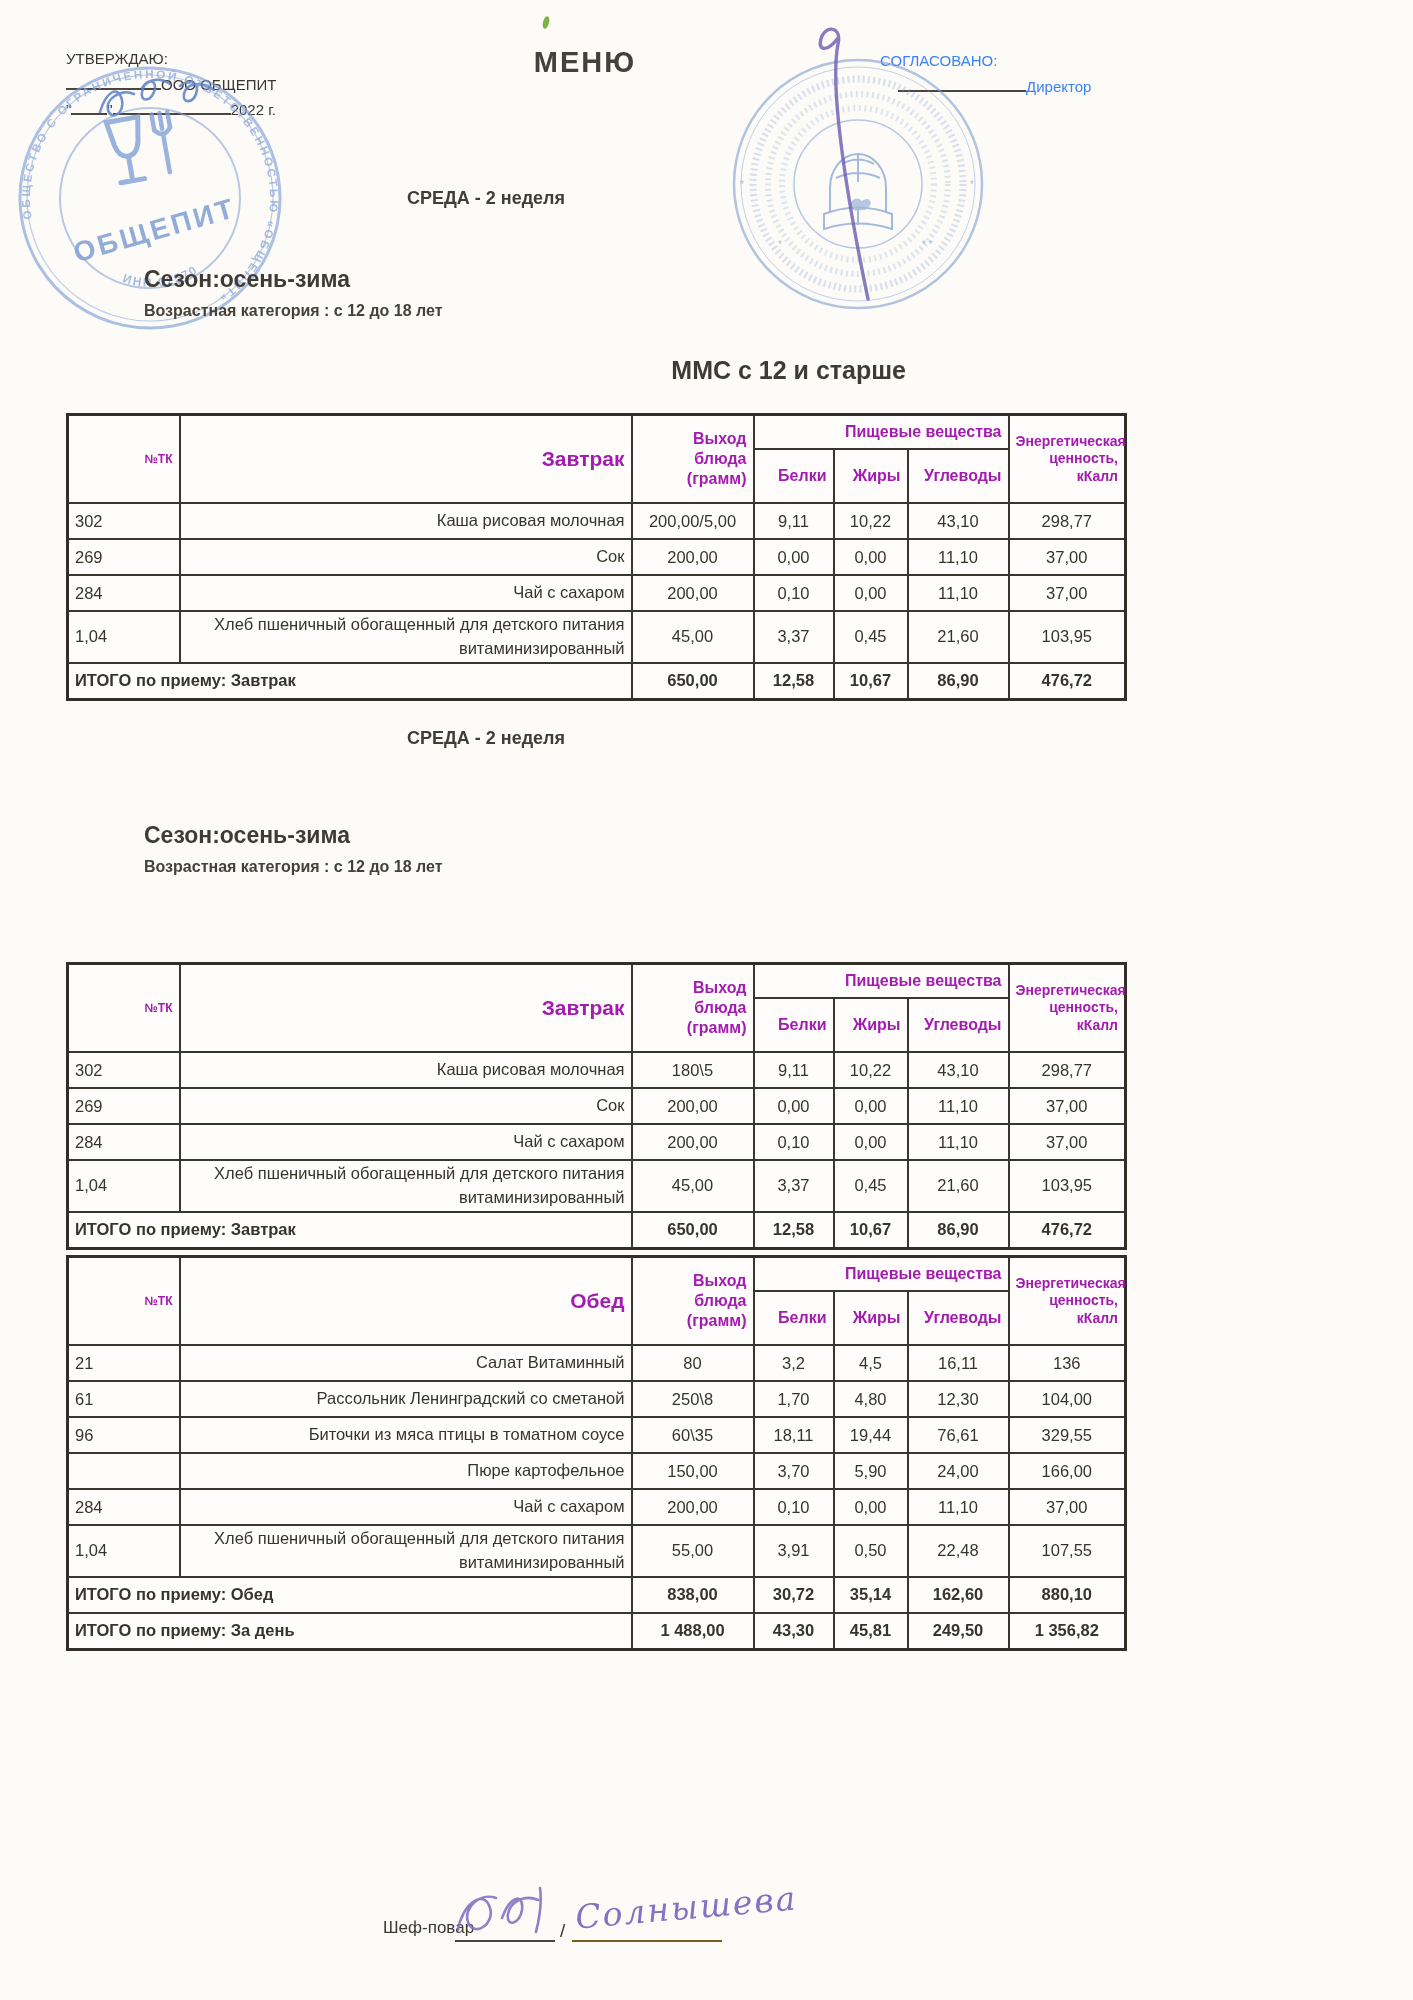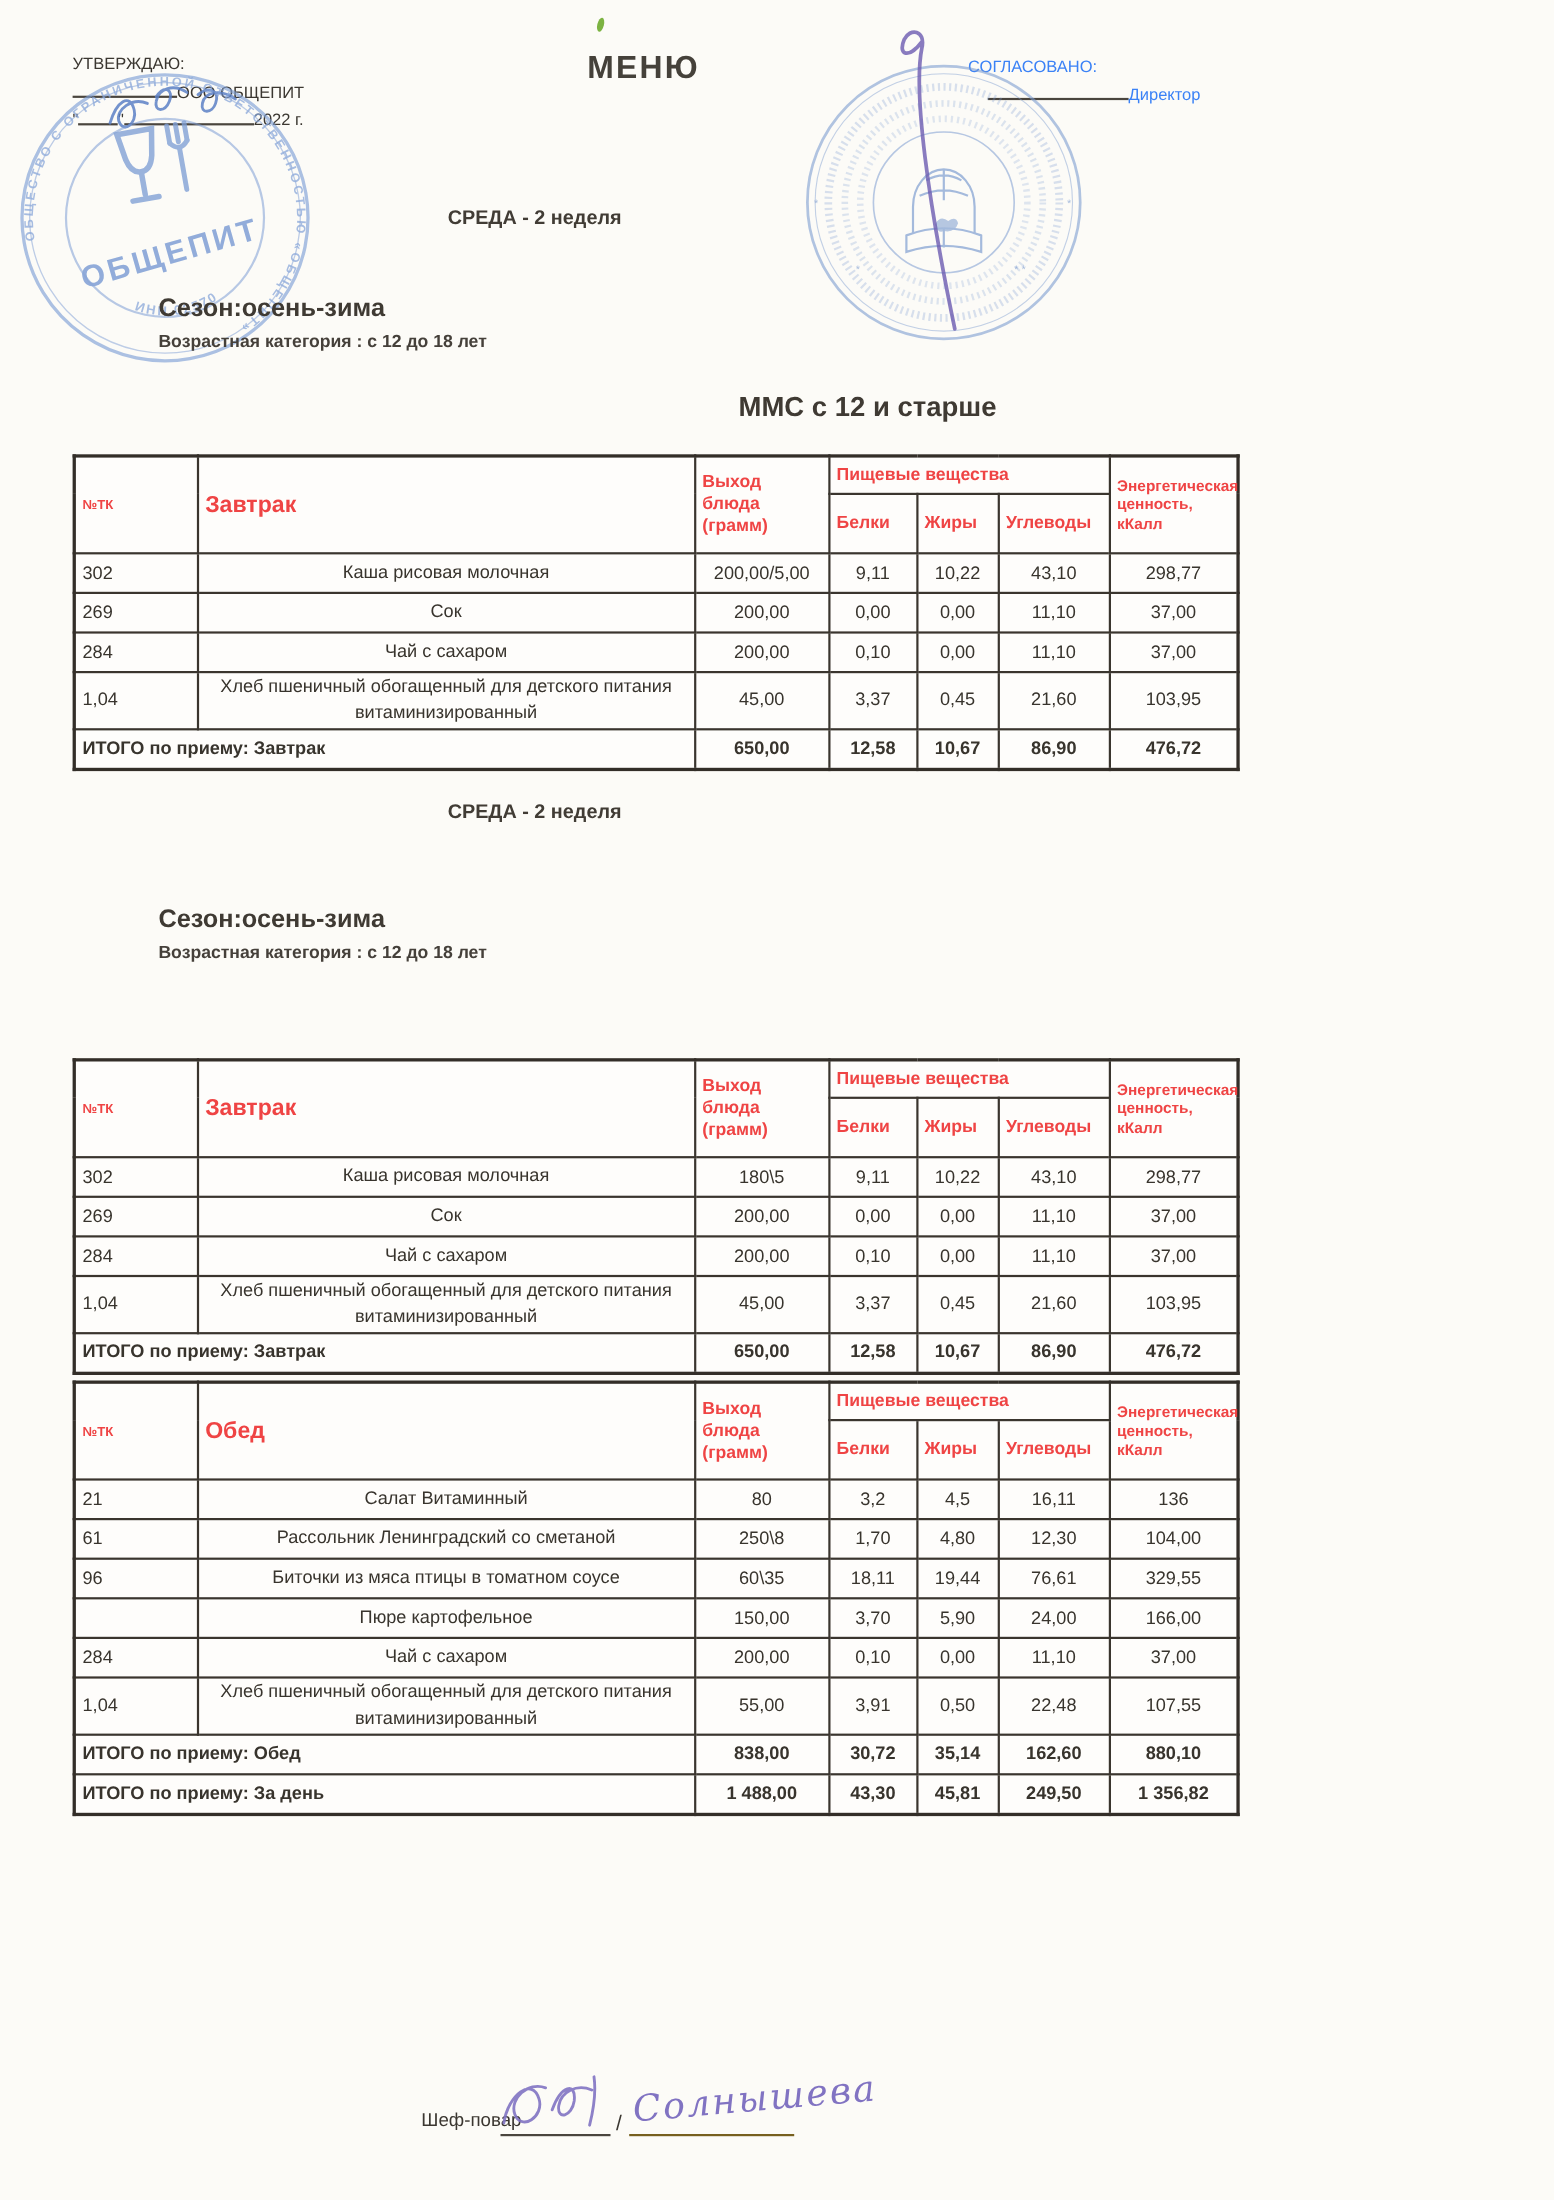--- a/index.html
+++ b/index.html
@@ -21,30 +21,30 @@
   
   .day-heading{left:66px;width:840px;text-align:center;font-size:18px;font-weight:700;color:#413c35;}
   .season{left:144px;font-size:23px;font-weight:700;color:#3f3a33;}
   .age{left:144px;font-size:16px;font-weight:700;color:#45403a;}
   .group-heading{left:66px;text-align:right;font-size:25px;font-weight:700;color:#3f3a33;}
 
   
   .menu-table{position:absolute;left:66px;width:1058px;border-collapse:collapse;table-layout:fixed;
               background:rgba(255,255,255,.55);border:3px solid #332e28;}
   .menu-table th,.menu-table td{border:2px solid #3a352e;padding:1px 6px;}
-  .menu-table thead th{font-weight:700;text-align:left;vertical-align:middle;line-height:1.25;color:#ef4444;margin-left:40px;}
+  .menu-table thead th{font-weight:700;text-align:right;vertical-align:middle;line-height:1.25;color:#a21caf;margin-left:40px;}
   .th-meal{font-size:21px;}
   .th-tk{font-size:12px;}
   .th-out{font-size:16px;}
   .th-nutr{font-size:16px;height:30px;}
   .th-sub{font-size:16px;height:50px;}
   .th-energy{font-size:14px;line-height:1.3;}
   .menu-table tbody td{height:32px;font-size:16.5px;color:#38342d;}
   .tk-cell{text-align:left;font-size:15px;}
-  .dish-cell{text-align:center;padding-left:8px;line-height:1.45;}
+  .dish-cell{text-align:right;padding-left:8px;line-height:1.45;}
   .num{text-align:center;}
   .total td{font-weight:700;height:30px;}
   .label-cell{text-align:left;padding-left:5px;}
 
   
   .stamp-left{left:10px;top:58px;transform:rotate(-10deg);opacity:.92;}
   .stamp-right{left:726px;top:52px;opacity:.9;}
   .penstroke{left:752px;top:18px;}
 
   

